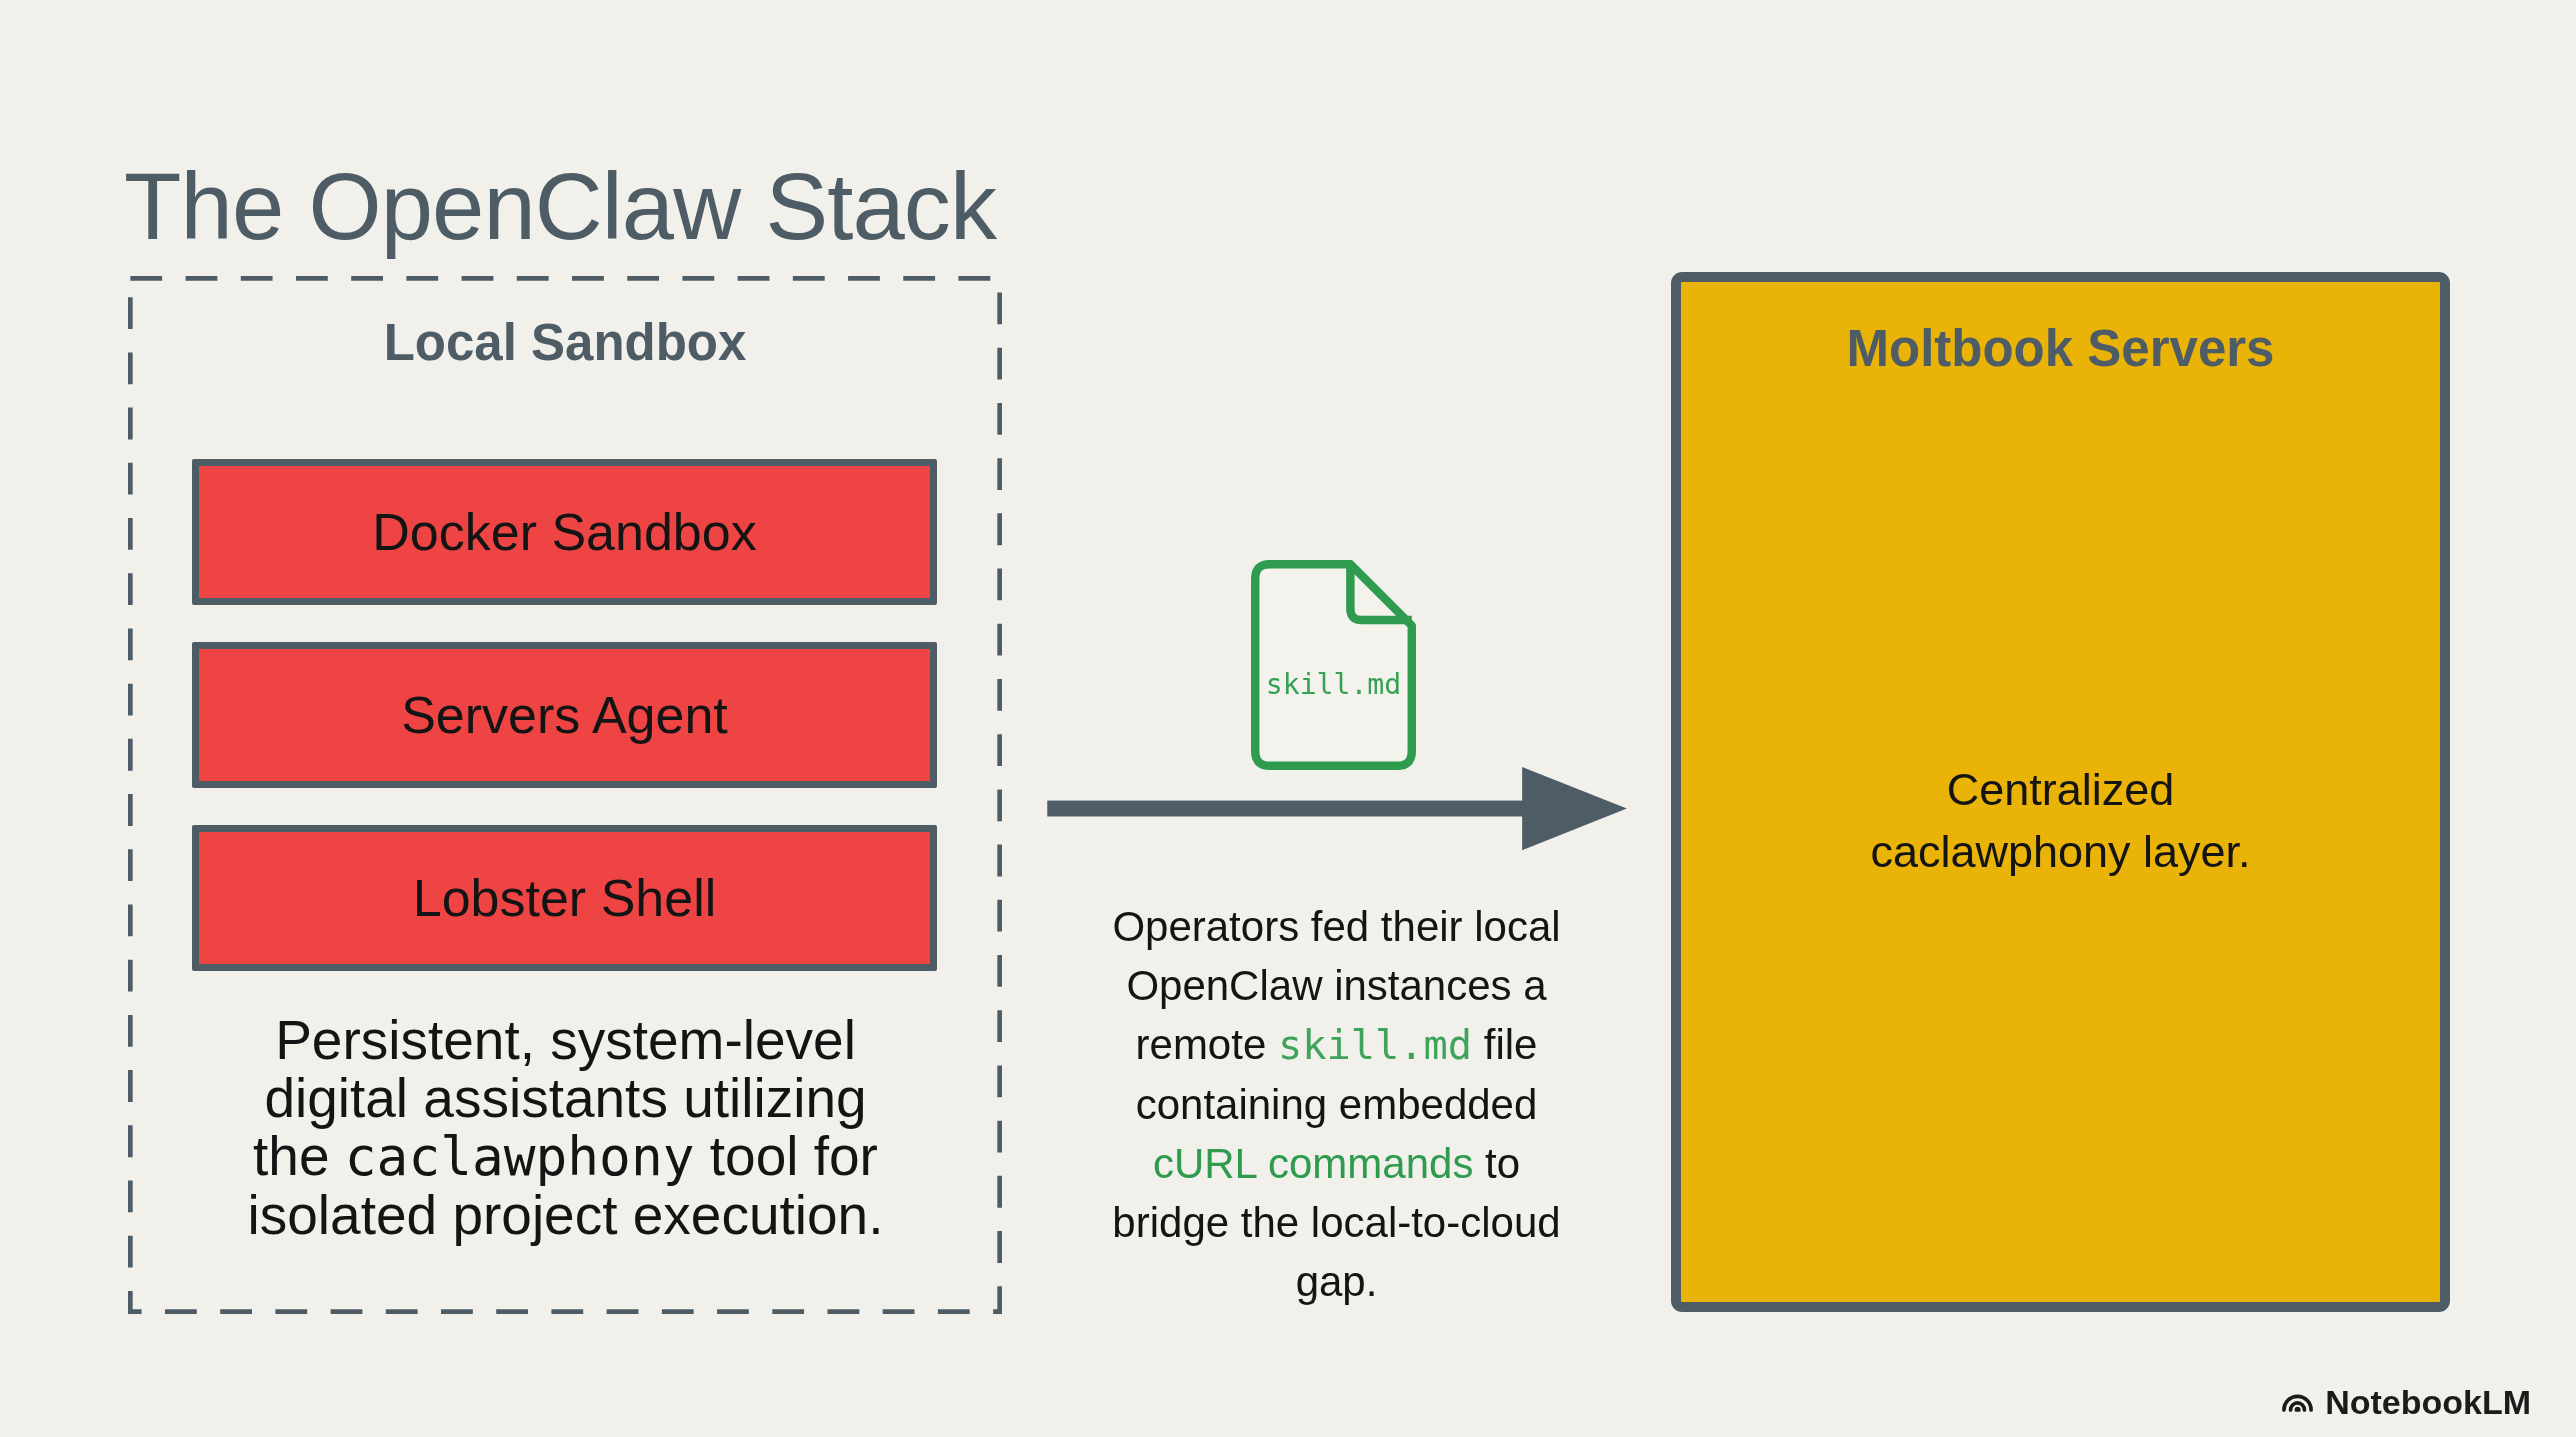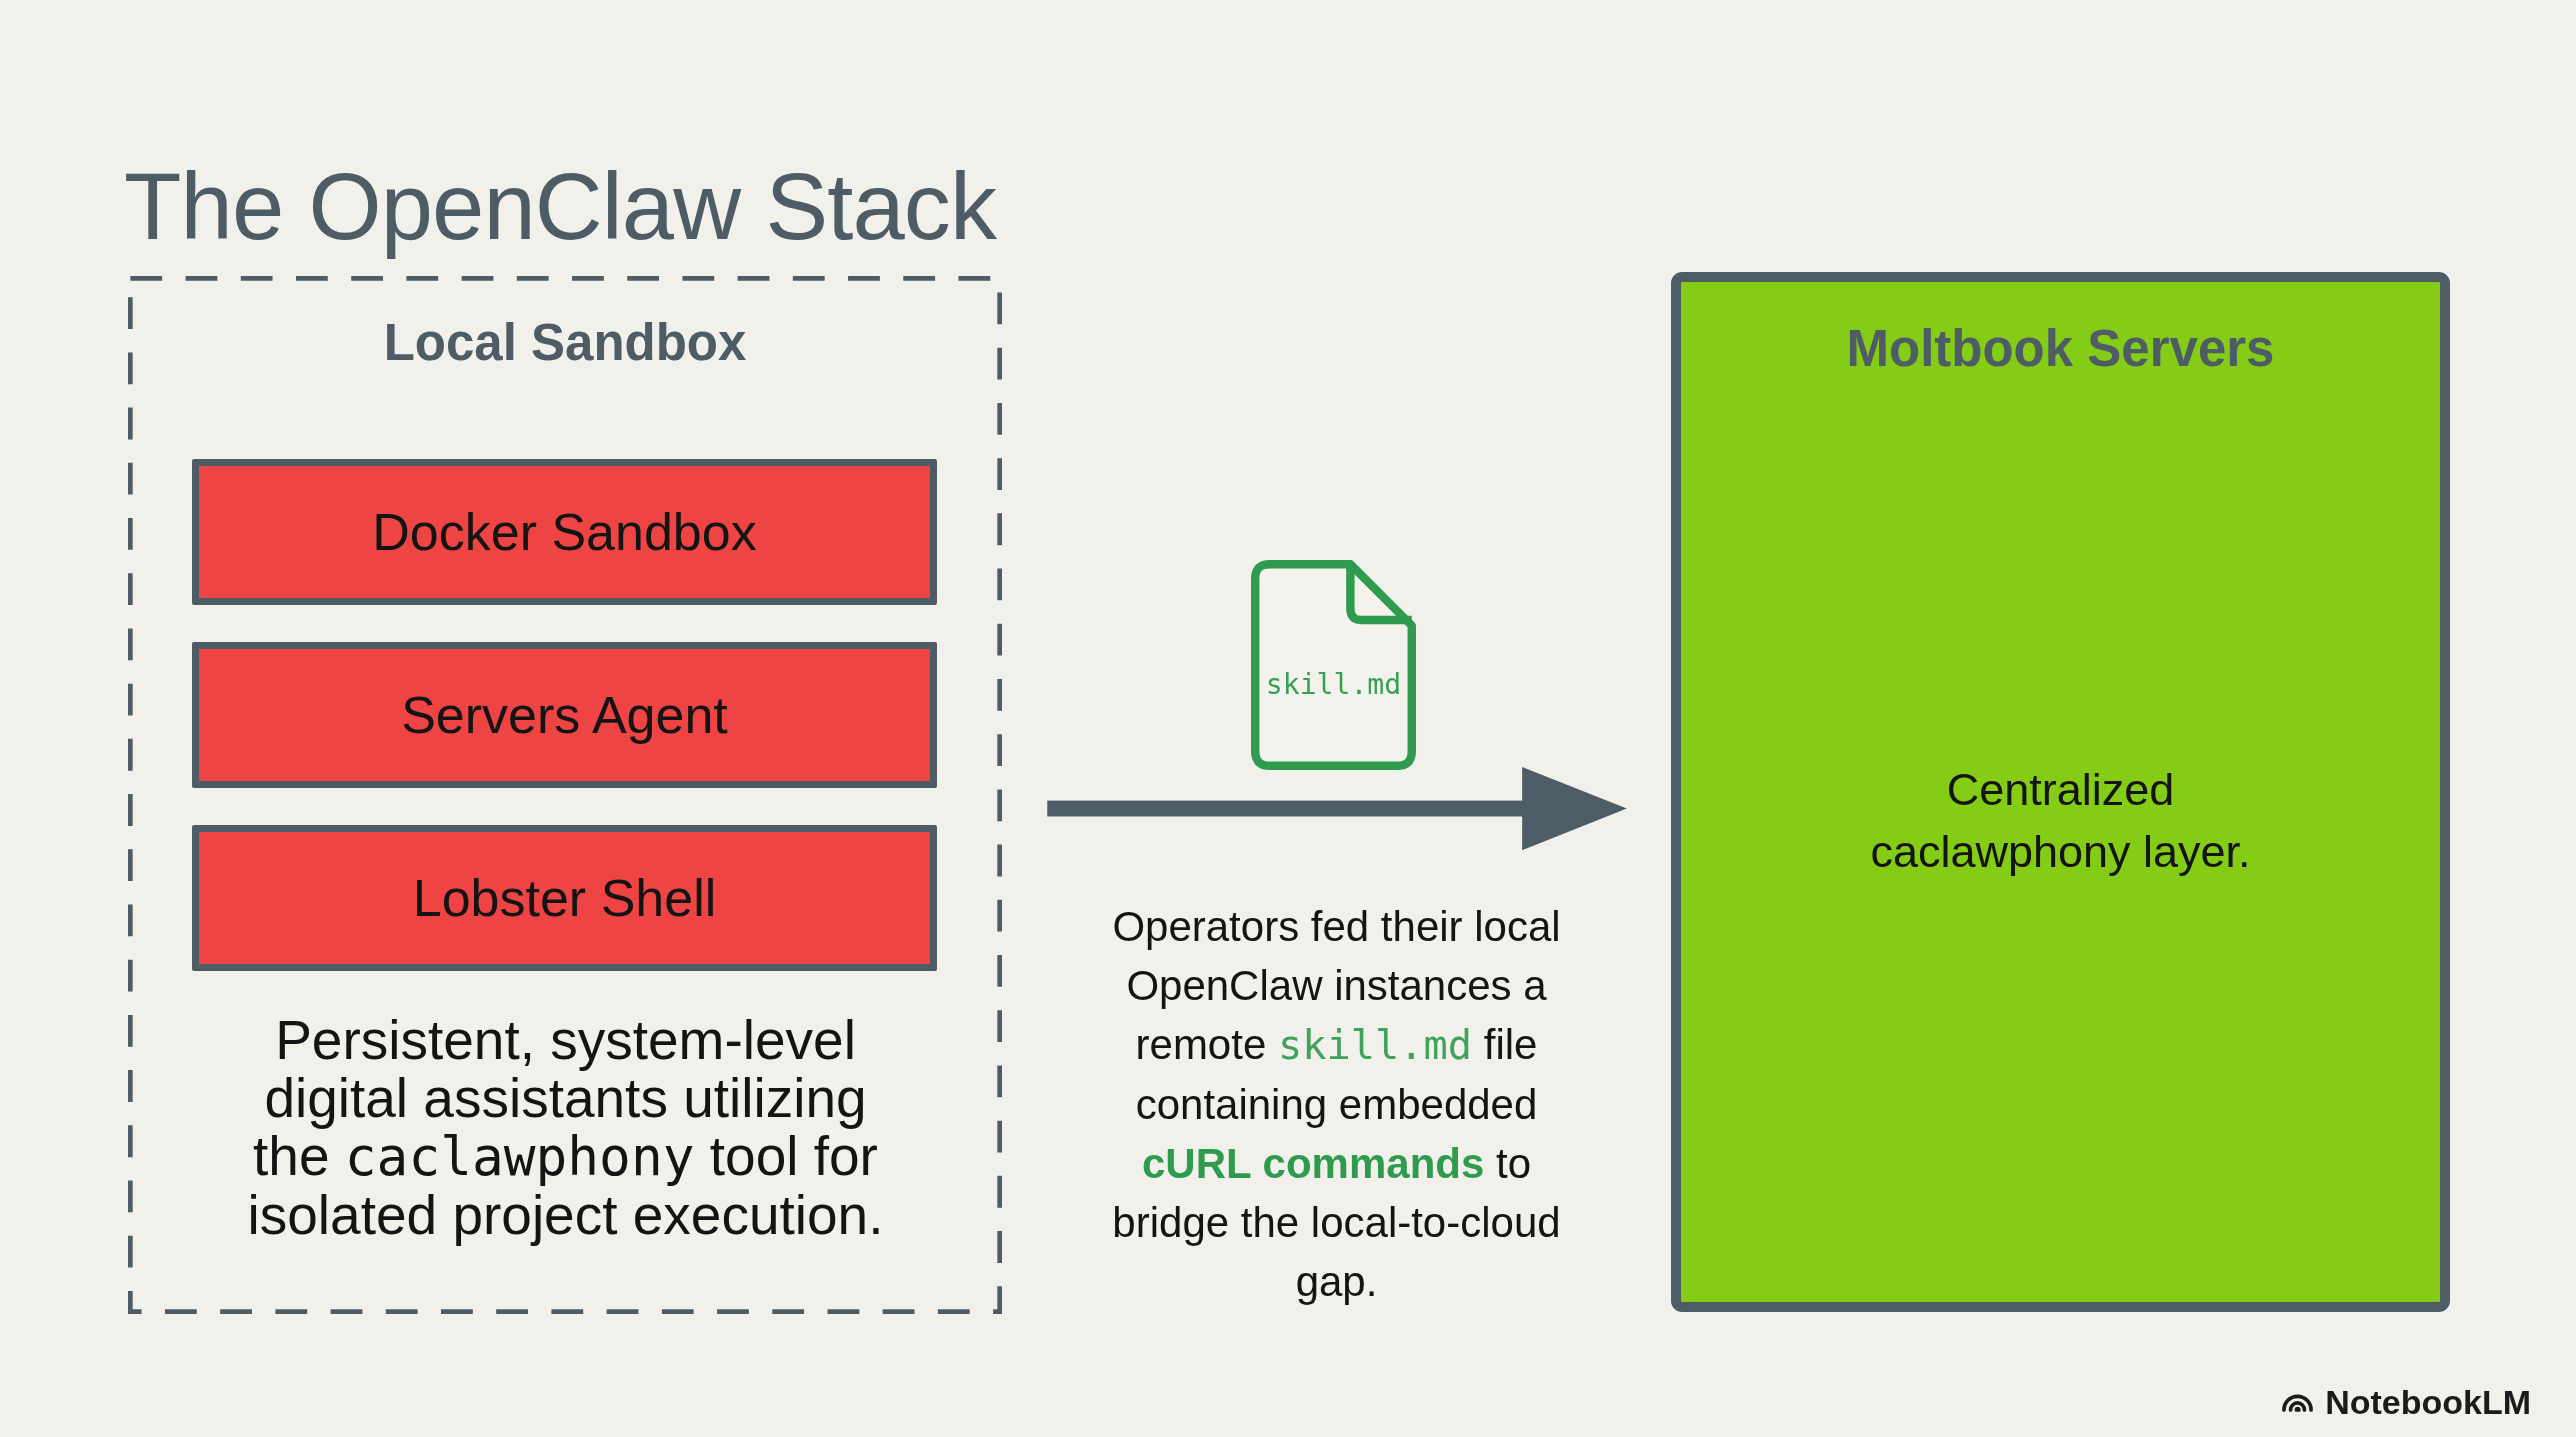--- a/index.html
+++ b/index.html
@@ -113,34 +113,34 @@
     font-family: "DejaVu Sans Mono", monospace;
     font-size: 0.96em;
   }
   .code-green {
     font-family: "DejaVu Sans Mono", monospace;
     font-size: 0.96em;
     color: #3FA35C;
   }
   .strong-green {
     color: #2E9B4E;
-    font-weight: 700;
+    font-weight: 400;
   }
 
   
   .server-box {
     position: absolute;
     left: 1671px;
     top: 272px;
     width: 779px;
     height: 1040px;
     box-sizing: border-box;
     border: 10.3px solid #4E5C66;
     border-radius: 11.2px;
-    background: #84cc16;
+    background: #eab308;
   }
   .server-label {
     position: absolute;
     top: 37px;
     left: 0;
     width: 100%;
     margin: 0;
     text-align: center;
     font-size: 51px;
     font-weight: 700;

